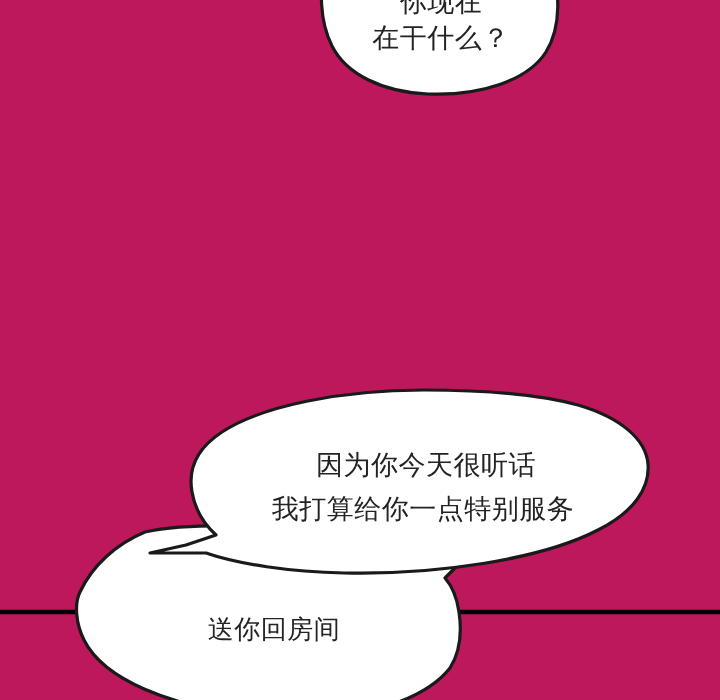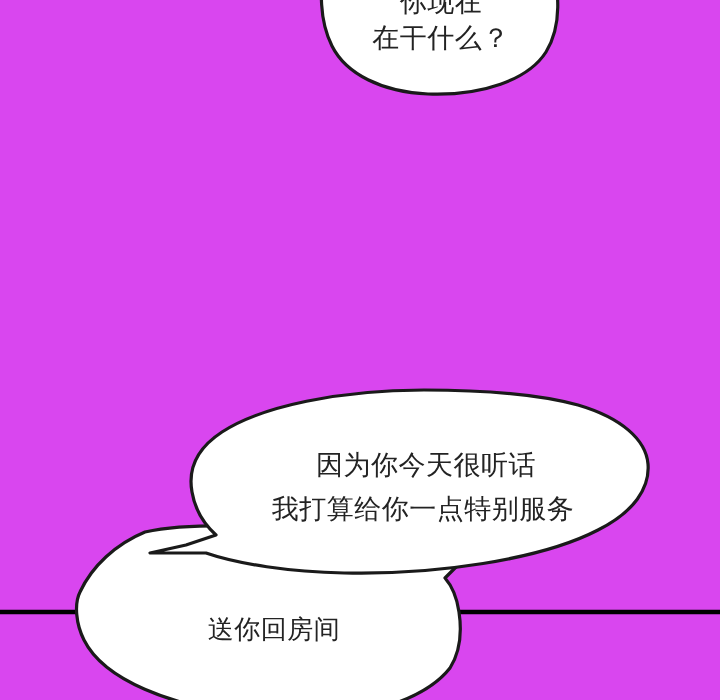--- a/index.html
+++ b/index.html
@@ -7,21 +7,21 @@
     padding: 0;
     background: #ffffff;
   }
   body {
     font-family: "DejaVu Sans", "Liberation Sans", sans-serif;
   }
   #page {
     position: relative;
     width: 720px;
     height: 700px;
-    background: #d946ef;
+    background: #be185d;
     overflow: hidden;
   }
   #canvas {
     position: absolute;
     top: 0;
     left: 0;
     width: 720px;
     height: 700px;
     display: block;
   }

